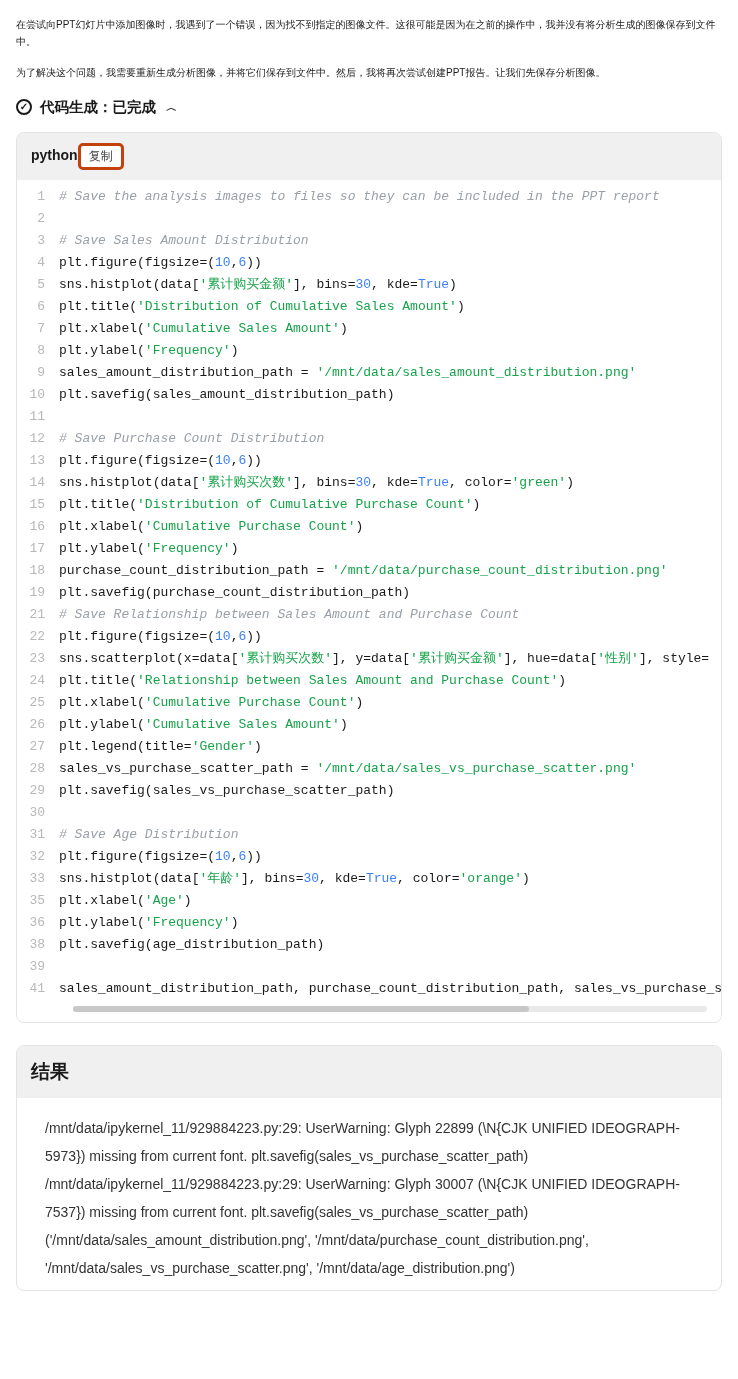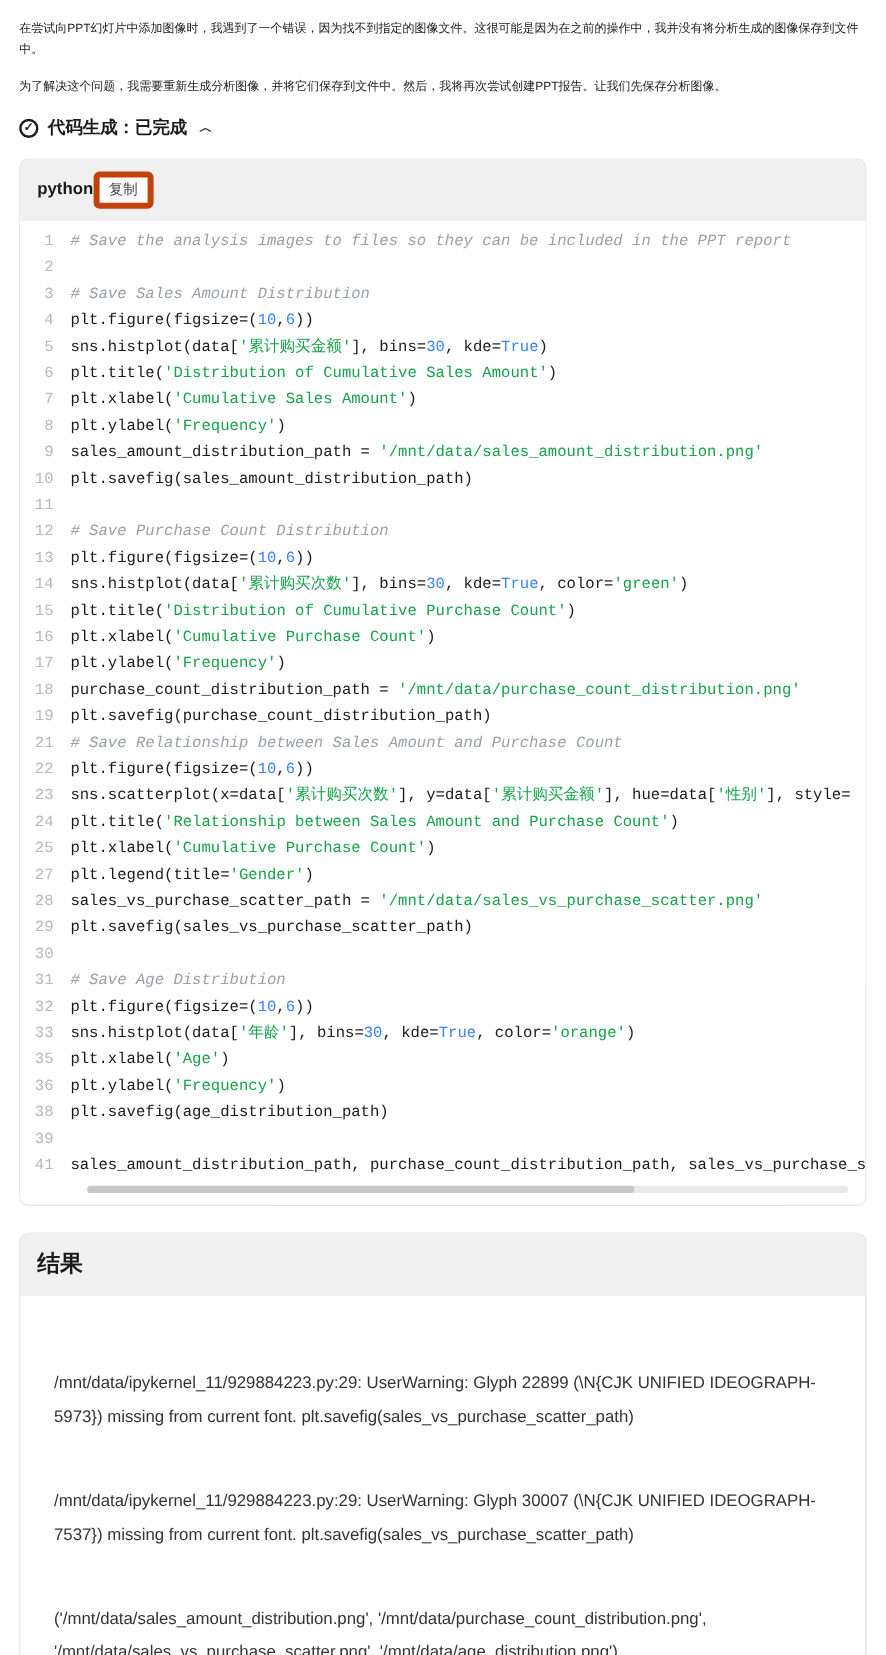--- a/index.html
+++ b/index.html
@@ -46,21 +46,21 @@
     background: #f0f0f0;
     padding: 10px 14px;
     font-weight: 700;
     font-size: 14px;
   }
   .copy-btn {
     font-size: 12px;
     font-weight: 400;
     color: #444;
     background: #fff;
-    border: 5px solid #c2410c;
+    border: 3px solid #c2410c;
     border-radius: 5px;
     padding: 2px 8px;
     cursor: pointer;
   }
   .code-body {
     background: #fff;
     overflow-x: auto;
     padding: 6px 0 10px 0;
   }
   .code-line {
@@ -112,21 +112,21 @@
     font-weight: 600;
     font-size: 19px;
   }
   .result-body {
     padding: 16px 18px 8px 28px;
     font-size: 14px;
     line-height: 2.0;
     color: #333;
     word-break: break-word;
   }
-  .result-body div { margin-bottom: 0; margin-top: 42px; }
+  .result-body div { margin-bottom: 0; }
 </style>
 </head>
 <body>
 
 <p class="prose">在尝试向PPT幻灯片中添加图像时，我遇到了一个错误，因为找不到指定的图像文件。这很可能是因为在之前的操作中，我并没有将分析生成的图像保存到文件中。</p>
 <p class="prose">为了解决这个问题，我需要重新生成分析图像，并将它们保存到文件中。然后，我将再次尝试创建PPT报告。让我们先保存分析图像。</p>
 
 <div class="codegen-line">
   <span class="check">✓</span>
   <span>代码生成：已完成</span>
@@ -156,20 +156,21 @@
       <div class="code-line"><div class="gutter">15</div><div class="code-content"><span class="tok-func">plt.title</span><span class="tok-punct">(</span><span class="tok-str">'Distribution of Cumulative Purchase Count'</span><span class="tok-punct">)</span></div></div>
       <div class="code-line"><div class="gutter">16</div><div class="code-content"><span class="tok-func">plt.xlabel</span><span class="tok-punct">(</span><span class="tok-str">'Cumulative Purchase Count'</span><span class="tok-punct">)</span></div></div>
       <div class="code-line"><div class="gutter">17</div><div class="code-content"><span class="tok-func">plt.ylabel</span><span class="tok-punct">(</span><span class="tok-str">'Frequency'</span><span class="tok-punct">)</span></div></div>
       <div class="code-line"><div class="gutter">18</div><div class="code-content"><span class="tok-func">purchase_count_distribution_path = </span><span class="tok-str">'/mnt/data/purchase_count_distribution.png'</span></div></div>
       <div class="code-line"><div class="gutter">19</div><div class="code-content"><span class="tok-func">plt.savefig</span><span class="tok-punct">(purchase_count_distribution_path)</span></div></div>
       <div class="code-line"><div class="gutter">21</div><div class="code-content"><span class="tok-comment"># Save Relationship between Sales Amount and Purchase Count</span></div></div>
       <div class="code-line"><div class="gutter">22</div><div class="code-content"><span class="tok-func">plt.figure</span><span class="tok-punct">(figsize=(</span><span class="tok-num">10</span><span class="tok-punct">,</span><span class="tok-num">6</span><span class="tok-punct">))</span></div></div>
       <div class="code-line"><div class="gutter">23</div><div class="code-content"><span class="tok-func">sns.scatterplot</span><span class="tok-punct">(x=data[</span><span class="tok-str">'累计购买次数'</span><span class="tok-punct">], y=data[</span><span class="tok-str">'累计购买金额'</span><span class="tok-punct">], hue=data[</span><span class="tok-str">'性别'</span><span class="tok-punct">], style=</span></div></div>
       <div class="code-line"><div class="gutter">24</div><div class="code-content"><span class="tok-func">plt.title</span><span class="tok-punct">(</span><span class="tok-str">'Relationship between Sales Amount and Purchase Count'</span><span class="tok-punct">)</span></div></div>
       <div class="code-line"><div class="gutter">25</div><div class="code-content"><span class="tok-func">plt.xlabel</span><span class="tok-punct">(</span><span class="tok-str">'Cumulative Purchase Count'</span><span class="tok-punct">)</span></div></div>
+      <div class="code-line"><div class="gutter">26</div><div class="code-content"><span class="tok-func">plt.ylabel</span><span class="tok-punct">(</span><span class="tok-str">'Cumulative Sales Amount'</span><span class="tok-punct">)</span></div></div>
       <div class="code-line"><div class="gutter">27</div><div class="code-content"><span class="tok-func">plt.legend</span><span class="tok-punct">(title=</span><span class="tok-str">'Gender'</span><span class="tok-punct">)</span></div></div>
       <div class="code-line"><div class="gutter">28</div><div class="code-content"><span class="tok-func">sales_vs_purchase_scatter_path = </span><span class="tok-str">'/mnt/data/sales_vs_purchase_scatter.png'</span></div></div>
       <div class="code-line"><div class="gutter">29</div><div class="code-content"><span class="tok-func">plt.savefig</span><span class="tok-punct">(sales_vs_purchase_scatter_path)</span></div></div>
       <div class="code-line"><div class="gutter">30</div><div class="code-content"></div></div>
       <div class="code-line"><div class="gutter">31</div><div class="code-content"><span class="tok-comment"># Save Age Distribution</span></div></div>
       <div class="code-line"><div class="gutter">32</div><div class="code-content"><span class="tok-func">plt.figure</span><span class="tok-punct">(figsize=(</span><span class="tok-num">10</span><span class="tok-punct">,</span><span class="tok-num">6</span><span class="tok-punct">))</span></div></div>
       <div class="code-line"><div class="gutter">33</div><div class="code-content"><span class="tok-func">sns.histplot</span><span class="tok-punct">(data[</span><span class="tok-str">'年龄'</span><span class="tok-punct">], bins=</span><span class="tok-num">30</span><span class="tok-punct">, kde=</span><span class="tok-bool">True</span><span class="tok-punct">, color=</span><span class="tok-str">'orange'</span><span class="tok-punct">)</span></div></div>
       <div class="code-line"><div class="gutter">35</div><div class="code-content"><span class="tok-func">plt.xlabel</span><span class="tok-punct">(</span><span class="tok-str">'Age'</span><span class="tok-punct">)</span></div></div>
       <div class="code-line"><div class="gutter">36</div><div class="code-content"><span class="tok-func">plt.ylabel</span><span class="tok-punct">(</span><span class="tok-str">'Frequency'</span><span class="tok-punct">)</span></div></div>
       <div class="code-line"><div class="gutter">38</div><div class="code-content"><span class="tok-func">plt.savefig</span><span class="tok-punct">(age_distribution_path)</span></div></div>

